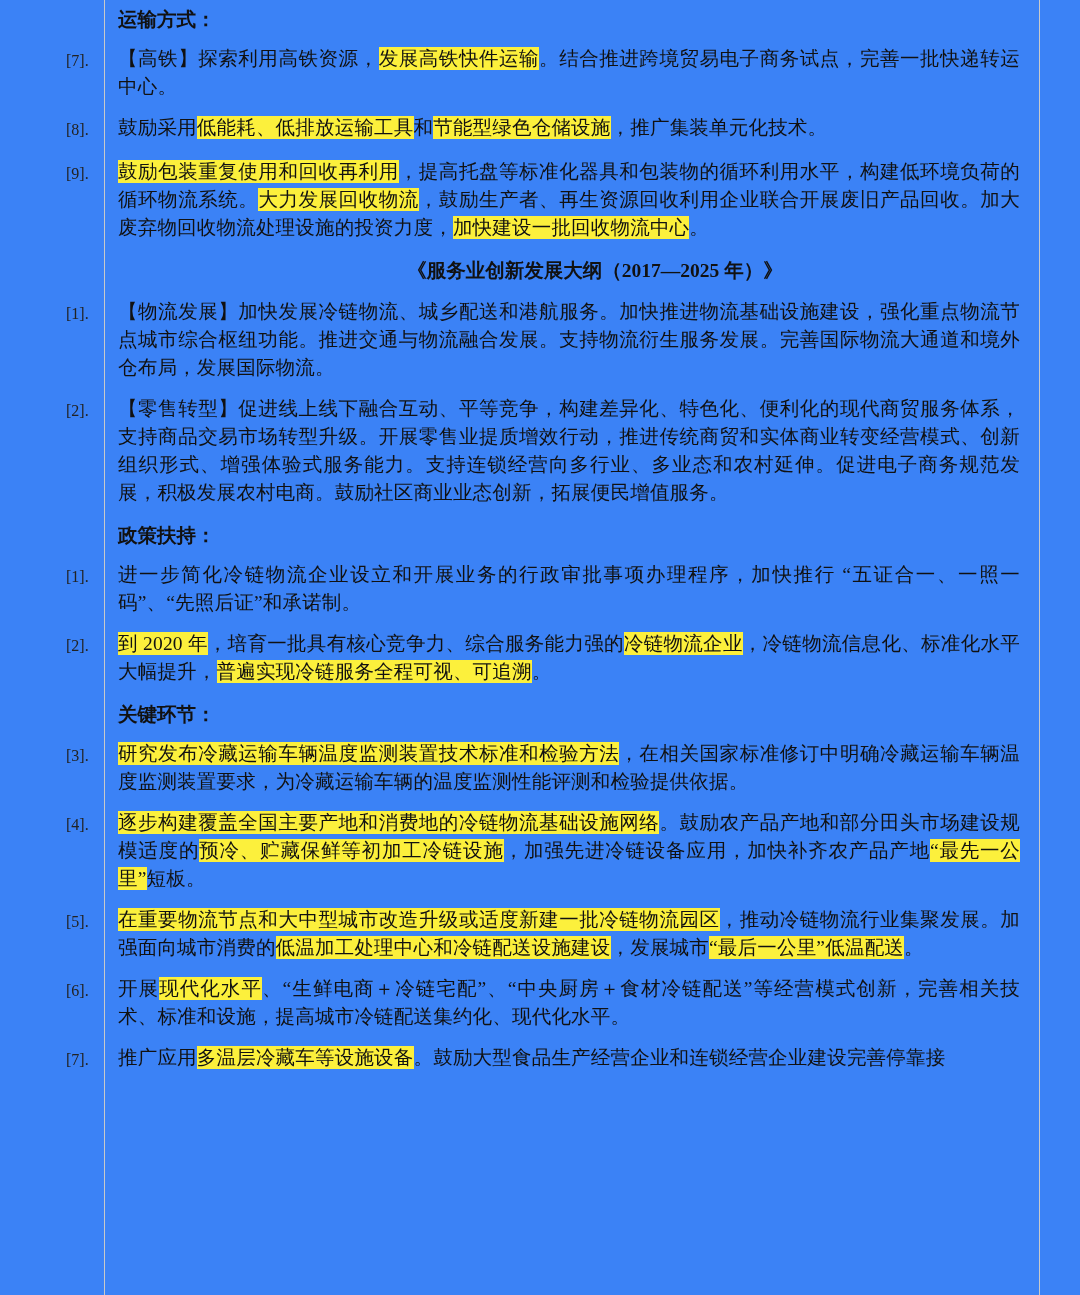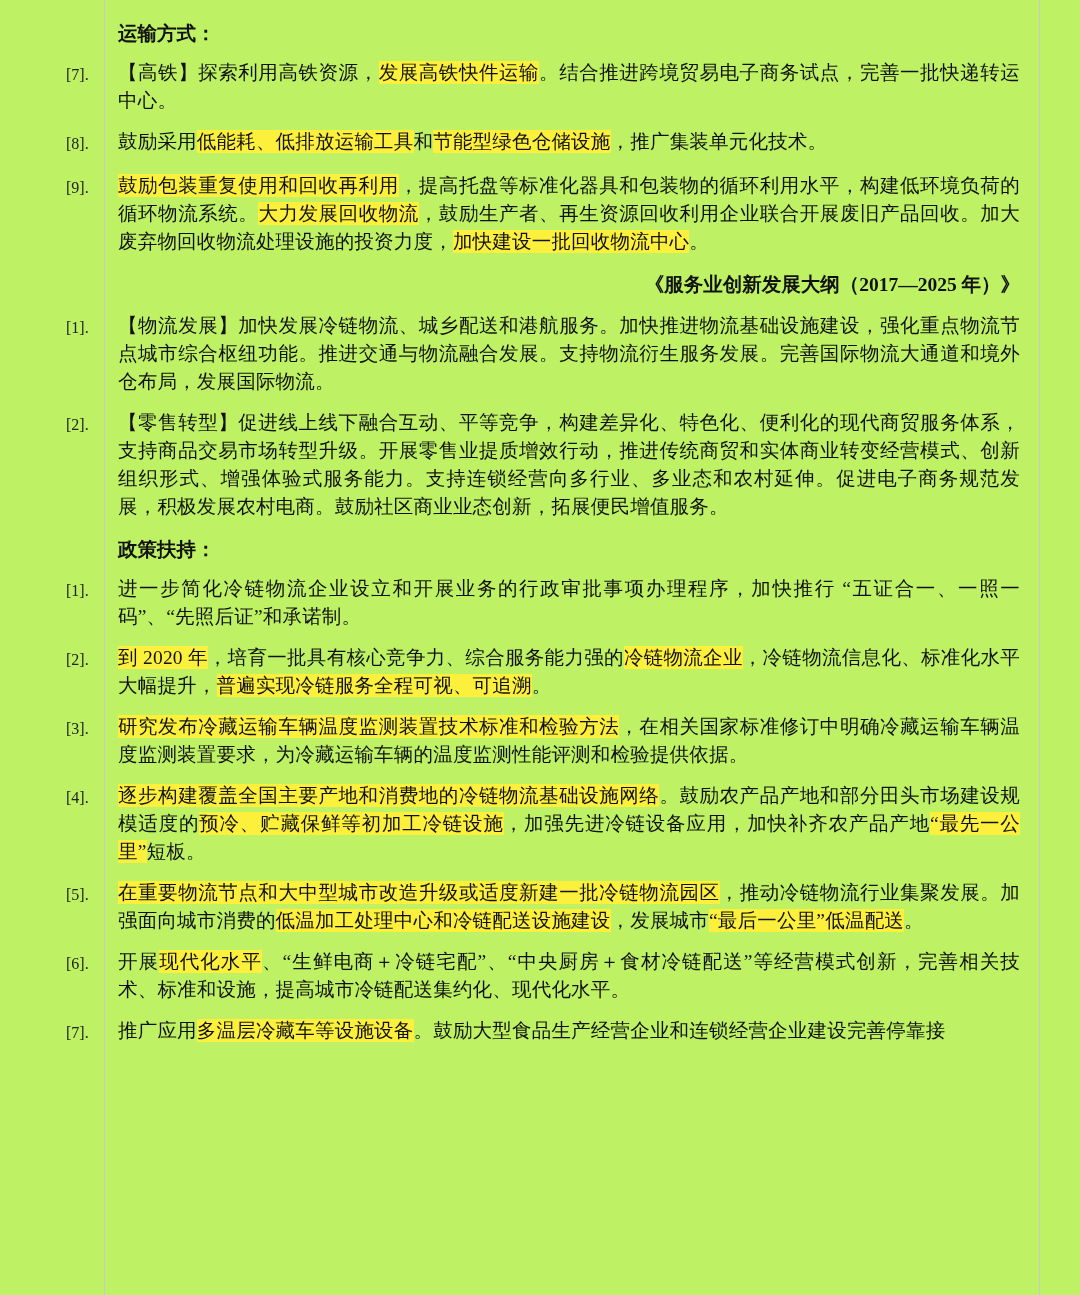--- a/index.html
+++ b/index.html
@@ -8,24 +8,24 @@
     background: #ffffff;
   }
   body {
     font-family: "Liberation Serif", "DejaVu Serif", serif;
     color: #111111;
   }
   #page {
     position: relative;
     width: 1080px;
     height: 1295px;
-    background: #bef264;
+    background: #3b82f6;
     overflow: hidden;
     box-sizing: border-box;
-    padding: 18px 60px 0 60px;
+    padding: 4px 60px 0 60px;
   }
   .rule-left {
     position: absolute;
     left: 104px;
     top: 0;
     width: 1px;
     height: 1295px;
     background: #c9c9c9;
   }
   .rule-right {
@@ -70,21 +70,21 @@
   }
   .doc-title {
     margin: 6px 0 12px 0;
     padding-left: 58px;
     font-size: 19.5px;
     line-height: 31px;
     font-weight: bold;
     text-align: left;
   }
   .doc-title.center {
-    text-align: right;
+    text-align: center;
     padding-left: 110px;
   }
   .hl {
     background: #fcf03c;
     padding: 1px 0;
     box-decoration-break: clone;
     -webkit-box-decoration-break: clone;
   }
 </style>
 </head>
@@ -118,20 +118,21 @@
       </div>
       <div class="heading">政策扶持：</div>
       <div class="block">
         <div class="marker">[1].</div>
         <div class="body"><span>进一步简化冷链物流企业设立和开展业务的行政审批事项办理程序，加快推行 “五证合一、一照一码”、“先照后证”和承诺制。</span></div>
       </div>
       <div class="block">
         <div class="marker">[2].</div>
         <div class="body"><span class="hl">到 2020 年</span><span>，培育一批具有核心竞争力、综合服务能力强的</span><span class="hl">冷链物流企业</span><span>，冷链物流信息化、标准化水平大幅提升，</span><span class="hl">普遍实现冷链服务全程可视、可追溯</span><span>。</span></div>
       </div>
+      <div class="heading">关键环节：</div>
       <div class="block">
         <div class="marker">[3].</div>
         <div class="body"><span class="hl">研究发布冷藏运输车辆温度监测装置技术标准和检验方法</span><span>，在相关国家标准修订中明确冷藏运输车辆温度监测装置要求，为冷藏运输车辆的温度监测性能评测和检验提供依据。</span></div>
       </div>
       <div class="block">
         <div class="marker">[4].</div>
         <div class="body"><span class="hl">逐步构建覆盖全国主要产地和消费地的冷链物流基础设施网络</span><span>。鼓励农产品产地和部分田头市场建设规模适度的</span><span class="hl">预冷、贮藏保鲜等初加工冷链设施</span><span>，加强先进冷链设备应用，加快补齐农产品产地</span><span class="hl">“最先一公里”</span><span>短板。</span></div>
       </div>
       <div class="block">
         <div class="marker">[5].</div>

